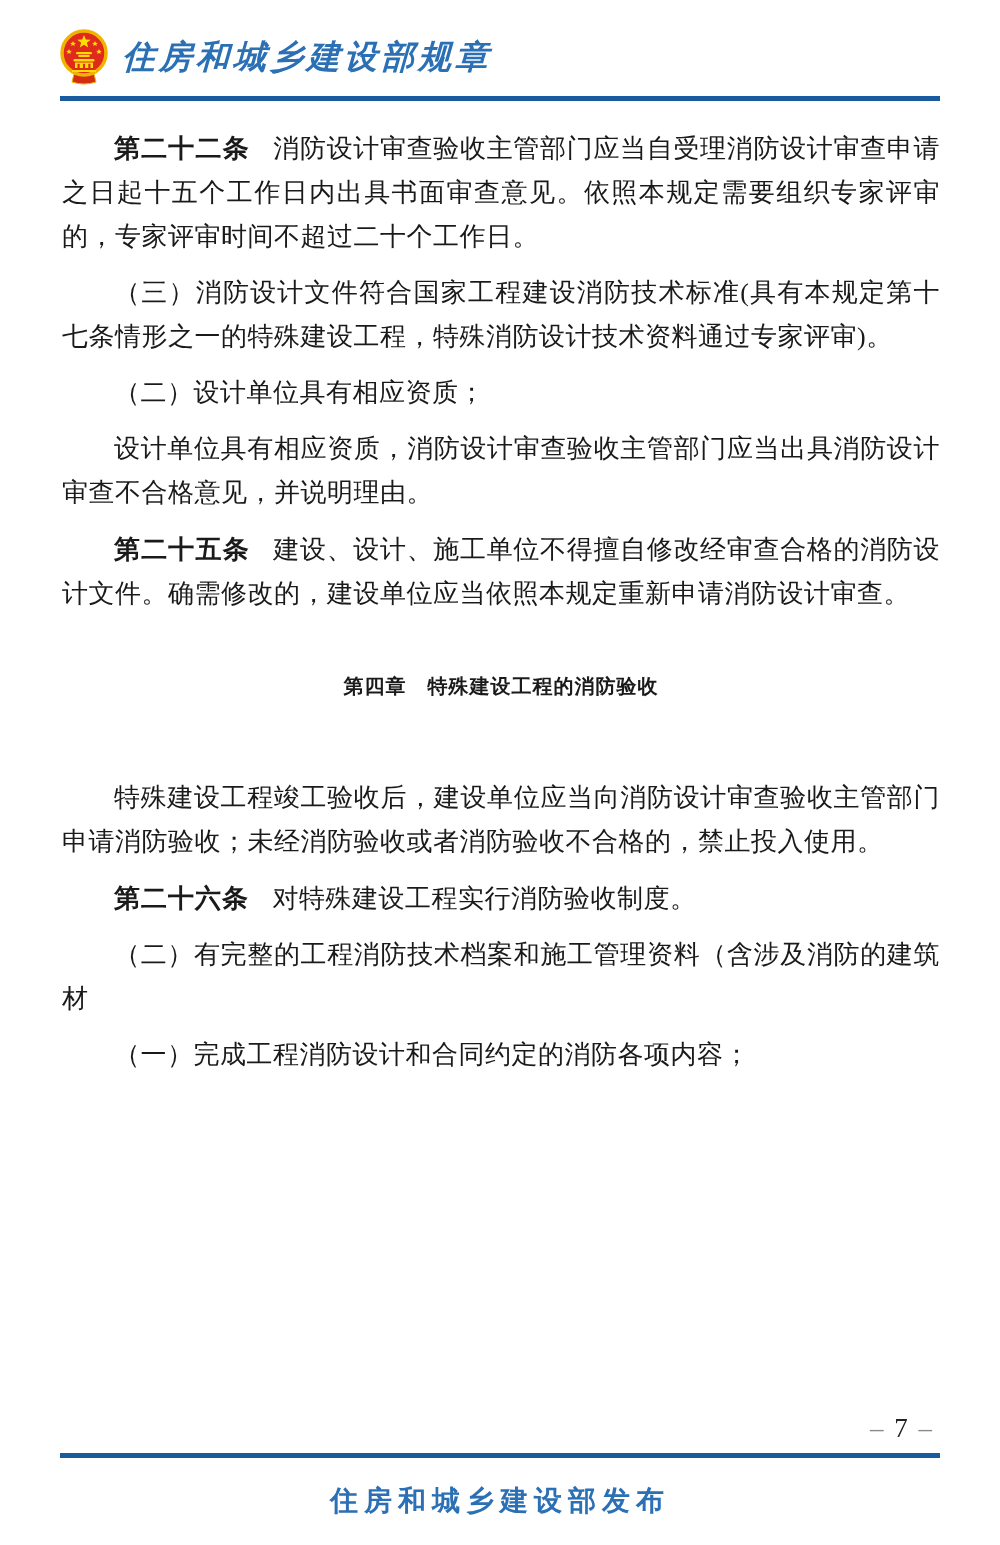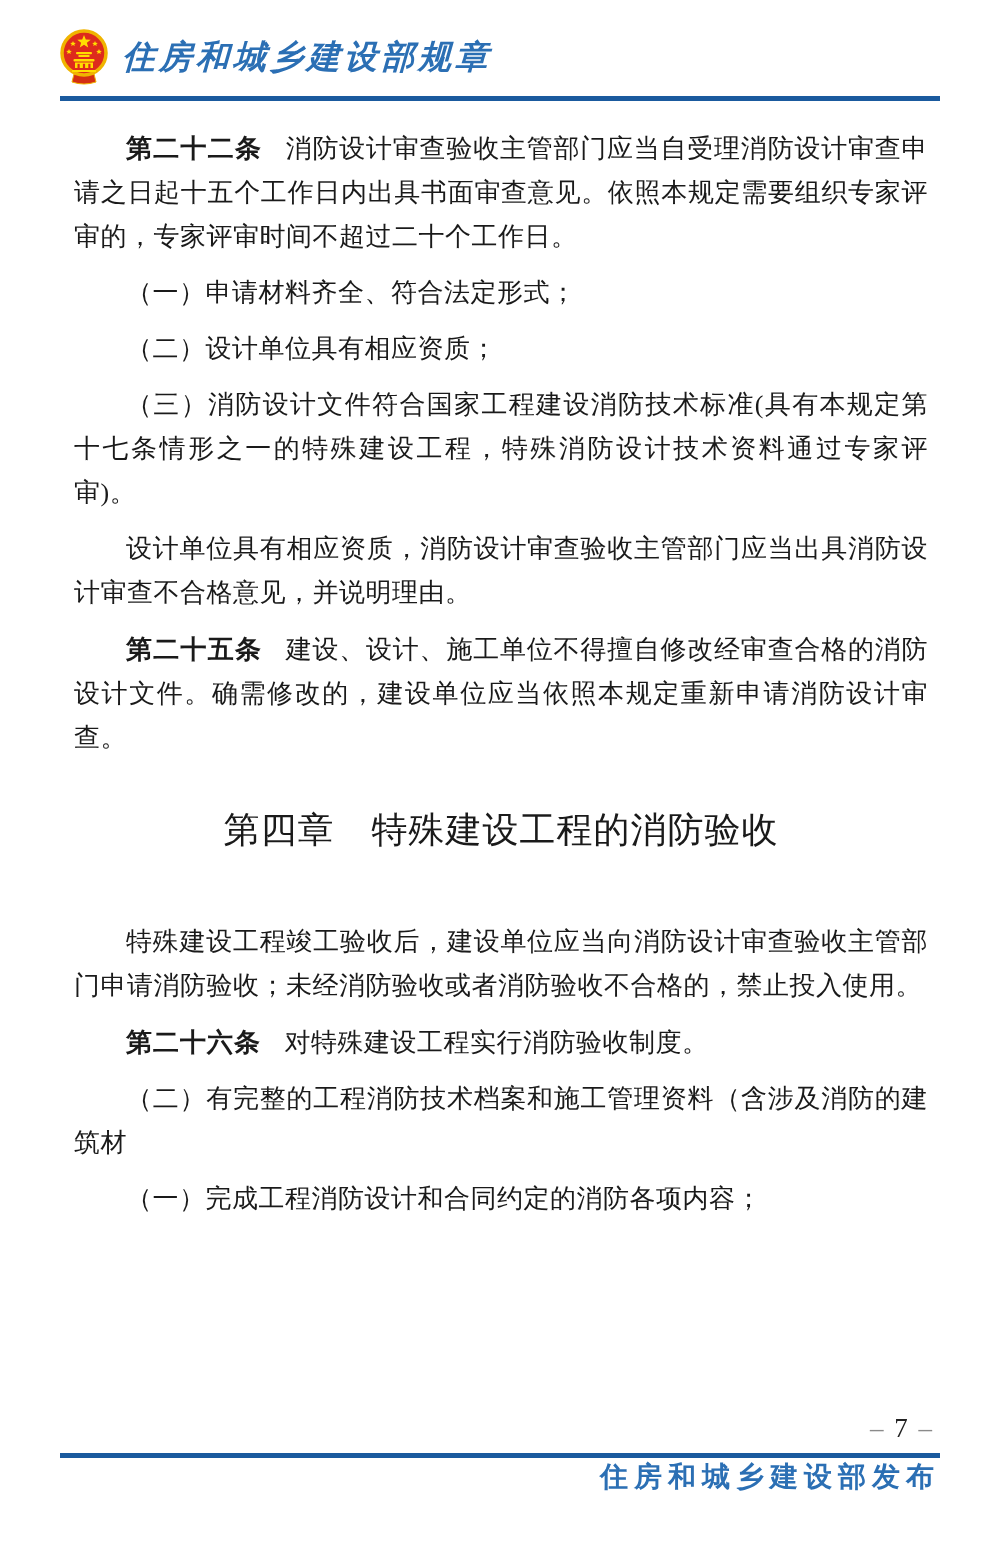--- a/index.html
+++ b/index.html
@@ -52,33 +52,33 @@
   .doc-body{
     position:absolute;
     left:62px; right:60px; top:114px;
   }
   .doc-body p{
     font-size:26px;
     line-height:44px;
     text-align:justify;
     text-justify:inter-ideograph;
     text-indent:2em;
-    margin:12px 12px;
+    margin:12px 0;
     letter-spacing:0.5px;
   }
   .doc-body p .lead{
     font-weight:bold;
     font-family:"Liberation Sans","DejaVu Sans",sans-serif;
     margin-right:0.9em;
     letter-spacing:1px;
   }
   .chapter-heading{
-    font-size:36px;
+    font-size:20px;
     line-height:44px;
-    font-weight:normal;
+    font-weight:bold;
     font-family:"Liberation Sans","DejaVu Sans",sans-serif;
     text-align:center;
     text-indent:0;
     margin:48px 0 68px 0;
     letter-spacing:1px;
   }
   
   .page-footer{
     position:absolute;
     left:60px; right:60px; top:1408px;
@@ -91,24 +91,25 @@
     color:#222222;
     letter-spacing:2px;
   }
   .page-number .dash{color:#8a8a8a;}
   .footer-rule{
     height:5px;
     background:var(--accent-blue);
     margin-top:5px;
   }
   .publisher{
-    text-align:right;
+    text-align:center;
     font-size:28px;
     color:var(--title-blue);
     letter-spacing:6px;
+    padding-top:24px;
     font-weight:600;
   }
 </style>
 </head>
 <body>
 
 <div class="page">
 
   <header class="page-header">
     <span class="emblem">
@@ -136,23 +137,22 @@
       </svg>
     </span>
     <span class="header-title">住房和城乡建设部规章</span>
   </header>
 
   <div class="header-rule"></div>
 
   <main class="doc-body">
 
   <p><span class="lead">第二十二条</span><span>消防设计审查验收主管部门应当自受理消防设计审查申请之日起十五个工作日内出具书面审查意见。依照本规定需要组织专家评审的，专家评审时间不超过二十个工作日。</span></p>
-      <p><span>（一）申请材料齐全、符合法定形式；</span></p>
+      <p><span>（三）消防设计文件符合国家工程建设消防技术标准(具有本规定第十七条情形之一的特殊建设工程，特殊消防设计技术资料通过专家评审)。</span></p>
       <p><span>（二）设计单位具有相应资质；</span></p>
-      <p><span>（三）消防设计文件符合国家工程建设消防技术标准(具有本规定第十七条情形之一的特殊建设工程，特殊消防设计技术资料通过专家评审)。</span></p>
       <p><span>设计单位具有相应资质，消防设计审查验收主管部门应当出具消防设计审查不合格意见，并说明理由。</span></p>
       <p><span class="lead">第二十五条</span><span>建设、设计、施工单位不得擅自修改经审查合格的消防设计文件。确需修改的，建设单位应当依照本规定重新申请消防设计审查。</span></p>
       <h2 class="chapter-heading">第四章　特殊建设工程的消防验收</h2>
       <p><span>特殊建设工程竣工验收后，建设单位应当向消防设计审查验收主管部门申请消防验收；未经消防验收或者消防验收不合格的，禁止投入使用。</span></p>
       <p><span class="lead">第二十六条</span><span>对特殊建设工程实行消防验收制度。</span></p>
       <p><span>（二）有完整的工程消防技术档案和施工管理资料（含涉及消防的建筑材</span></p>
       <p><span>（一）完成工程消防设计和合同约定的消防各项内容；</span></p>
     </main>
 
   <footer class="page-footer">

